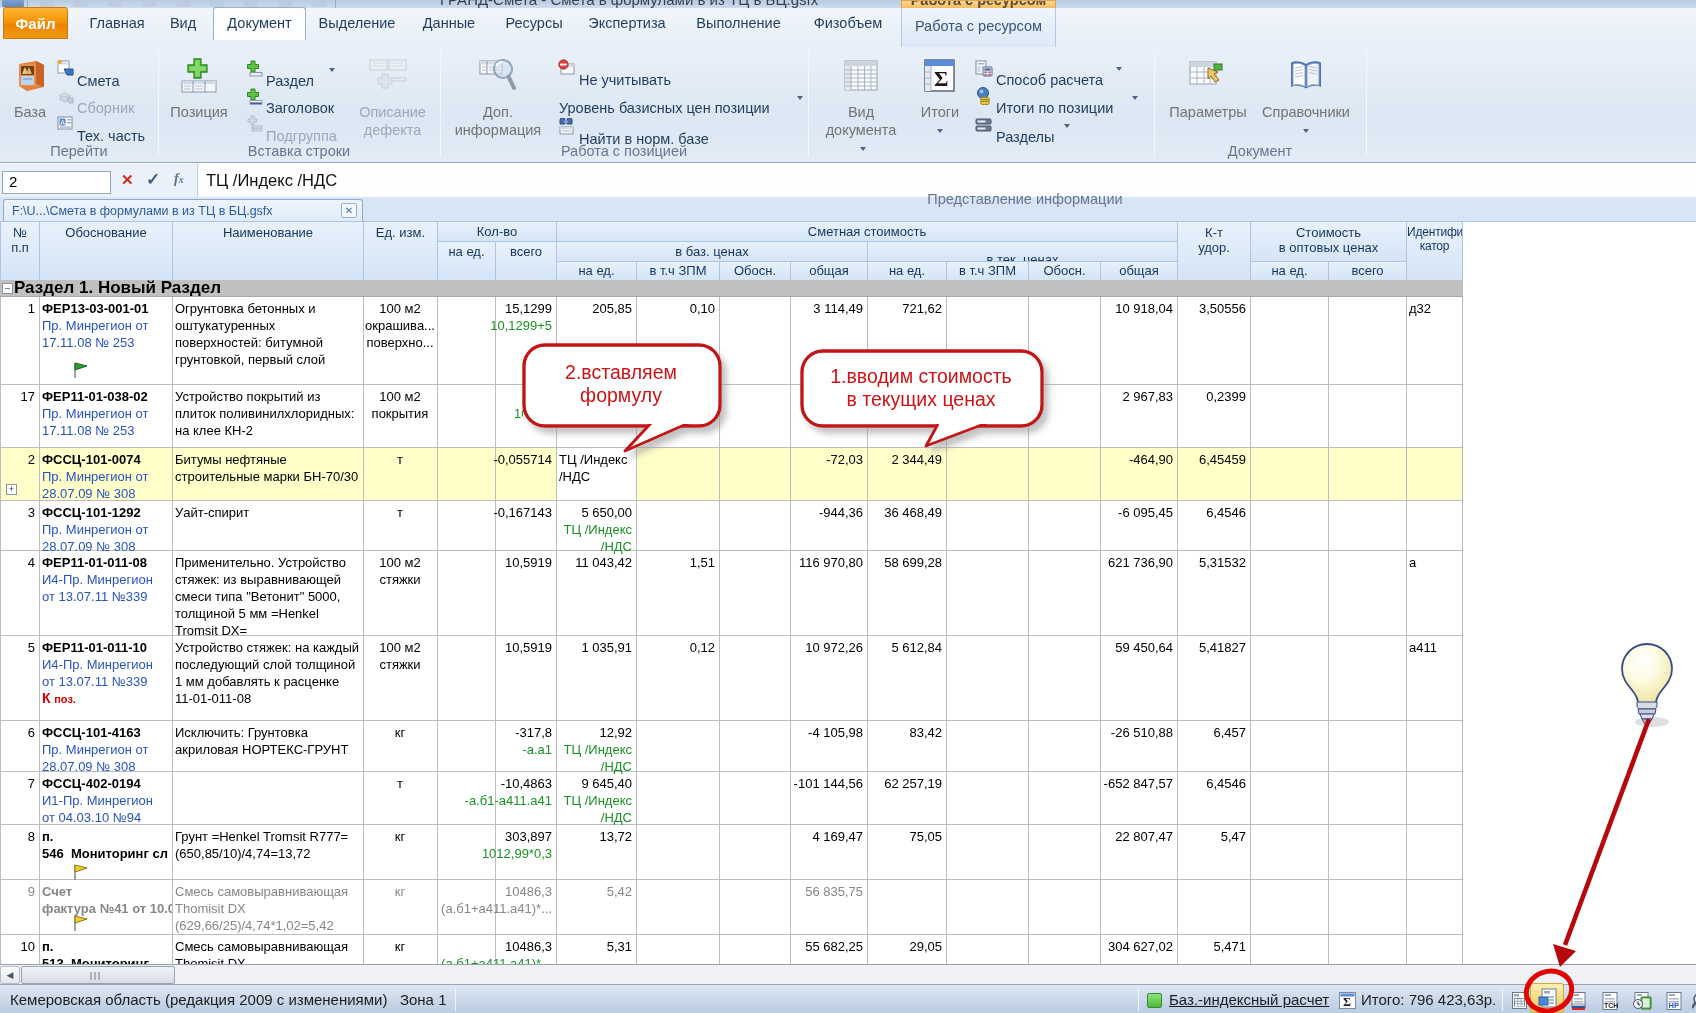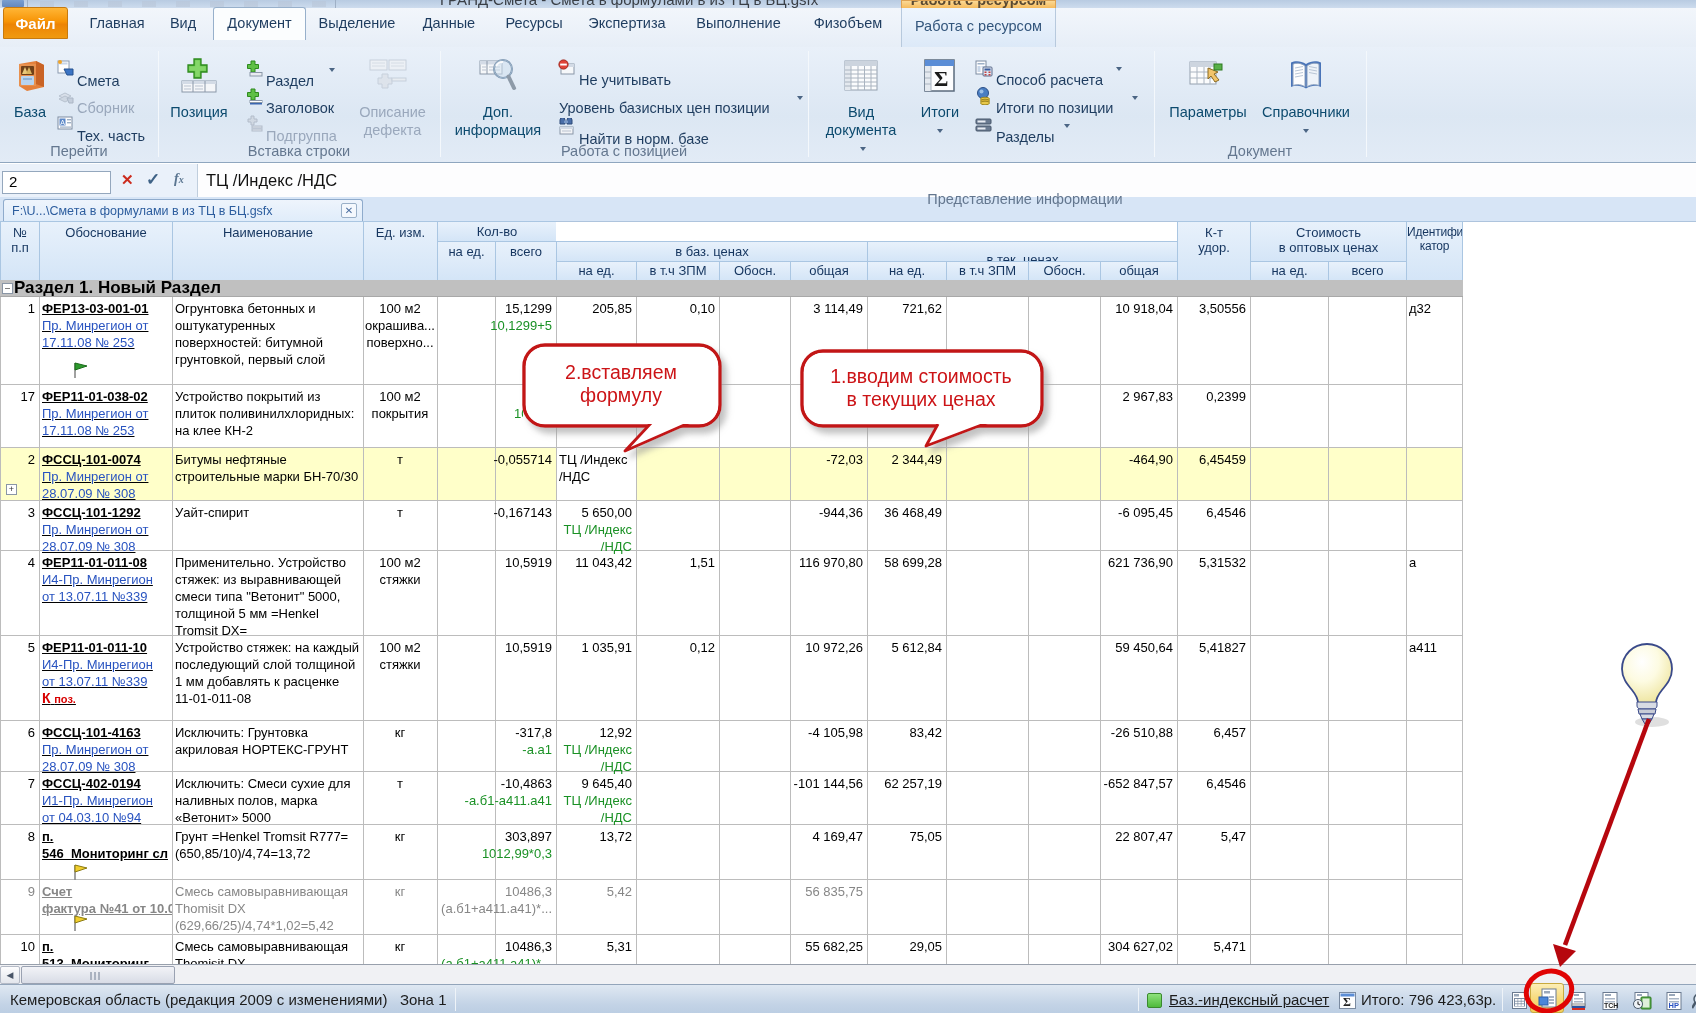--- a/index.html
+++ b/index.html
@@ -14,40 +14,40 @@
 #filetab{position:absolute;left:3px;top:7px;width:65px;height:32px;background:linear-gradient(#ffb636,#f79406 45%,#ed8404 55%,#f09a10);border:1px solid #c67a10;border-radius:3px 3px 0 0;color:#fff;font-weight:bold;text-align:center;line-height:31px;font-size:15px;}
 #ctxtab{position:absolute;left:901px;top:8px;width:155px;height:39px;background:linear-gradient(#eef5fd,#dce9f8);border-left:1px solid #b7c9dd;border-right:1px solid #b7c9dd;color:#33567c;text-align:center;line-height:36px;font-size:14.5px;}
 #ctxtop{position:absolute;left:901px;top:0;width:155px;height:8px;background:linear-gradient(#fbd995,#f6bb5d);border:1px solid #dda253;border-bottom:none;overflow:hidden;color:#5a4a33;font-weight:bold;font-size:14.5px;text-align:center;}
 #ctxtop span{position:relative;top:-9px;}
 #ribbon{left:0;top:47px;width:1696px;height:116px;background:linear-gradient(#e9f0f9,#dce7f3 60%,#e2ebf6);border-bottom:1px solid #8fa6bf;}
 .gsep{position:absolute;top:51px;height:106px;width:1px;background:#c3d4e6;border-right:1px solid #f4f8fc;}
 .glabel{position:absolute;top:143px;height:16px;font-size:14.5px;color:#64778f;text-align:center;}
 .rtext{position:absolute;font-size:14.5px;color:#1e3c5f;margin-top:12px;}
 .rtext.dis{color:#9aa8bc;}
 .arr{display:inline-block;width:0;height:0;border-left:3.5px solid transparent;border-right:3.5px solid transparent;border-top:4px solid #4b6584;vertical-align:middle;margin-left:4px;}
-.biglabel{position:absolute;font-size:14.5px;color:#0c4a6e;text-align:center;line-height:18px;}
+.biglabel{position:absolute;font-size:14.5px;color:#737373;text-align:center;line-height:18px;}
 .biglabel.dis{color:#9aa8bc;}
 
 #frow{left:0;top:164px;width:1696px;height:33px;background:#eaf1fa;}
 #fbox{position:absolute;left:2px;top:7px;width:109px;height:23px;background:#fff;border:1px solid #94a7bd;font-size:15px;padding:1px 0 0 6px;}
 #farea{position:absolute;left:197px;top:0;width:1499px;height:33px;background:#fdfdfe;border-left:1px solid #c0cedd;font-size:16.5px;padding:7px 0 0 8px;color:#111;}
 
 #docrow{left:0;top:197px;width:1696px;height:25px;background:#d7e5f6;border-bottom:1px solid #aec4dd;}
 #doctab{position:absolute;left:3px;top:2px;width:360px;height:23px;background:linear-gradient(#eef4fc,#dfecfa);border:1px solid #8fabcc;border-bottom:none;border-radius:3px 3px 0 0;color:#2c5d9e;font-size:12.5px;padding:4px 0 16px 8px;}
 #doctab .x{position:absolute;right:5px;top:3px;width:16px;height:15px;border:1px solid #9ab0c8;border-radius:2px;background:#f4f8fd;color:#4a6ea0;font-size:10px;line-height:13px;text-align:center;}
 
 .hc{position:absolute;background:linear-gradient(#e8f1fb,#d4e5f7);border-left:1px solid #aac6e2;border-top:1px solid #aac6e2;color:#15355f;font-size:13px;text-align:center;overflow:hidden;}
 
 #section{left:0;top:280px;width:1463px;height:17px;background:#c0c0c0;font-weight:bold;padding:0 0 0 14px;font-size:17px;line-height:16px;border-bottom:1px solid #a8a8a8;}
 .row{position:absolute;left:0;width:1463px;background:#fff;border-bottom:1px solid #bcbcbc;}
 .row.yel{background:#ffffc9;}
 .vline{position:absolute;width:1px;background:#bcbcbc;top:297px;height:667px;z-index:1;}
 .cell{position:absolute;top:3px;overflow:hidden;white-space:nowrap;z-index:2;line-height:17px;font-size:13px;}
 .k0{left:0;width:35px;text-align:right;}
-.k1{left:42px;width:130px;text-decoration:underline;}
+.k1{left:42px;width:130px;}
 .k2{left:175px;width:187px;}
 .k3{left:363px;width:74px;text-align:center;}
 .k5{left:437px;width:115px;text-align:right;}
 
 .k6{left:556px;width:76px;text-align:right;}
 .k7{left:636px;width:79px;text-align:right;}
 .k9{left:790px;width:73px;text-align:right;}
 .k10{left:867px;width:75px;text-align:right;}
 .k13{left:1100px;width:73px;text-align:right;}
 .k14{left:1177px;width:69px;text-align:right;}
@@ -312,20 +312,21 @@
 </svg>
 <div class="biglabel" style="left:1261px;top:103px;width:90px;">Справочники<br><span class="arr" style="margin-left:0;"></span></div>
 
 <div class="hc" style="left:0;top:221px;width:39px;height:59px;padding-top:3px;">№<br>п.п</div>
 <div class="hc" style="left:39px;top:221px;width:133px;height:59px;padding-top:3px;">Обоснование</div>
 <div class="hc" style="left:172px;top:221px;width:191px;height:59px;padding-top:3px;">Наименование</div>
 <div class="hc" style="left:363px;top:221px;width:74px;height:59px;padding-top:3px;">Ед. изм.</div>
 <div class="hc" style="left:437px;top:221px;width:119px;height:20px;padding-top:2px;">Кол-во</div>
 <div class="hc" style="left:437px;top:241px;width:58px;height:39px;padding-top:2px;">на ед.</div>
 <div class="hc" style="left:495px;top:241px;width:61px;height:39px;padding-top:2px;">всего</div>
+<div class="hc" style="left:556px;top:221px;width:621px;height:20px;padding-top:2px;">Сметная стоимость</div>
 <div class="hc" style="left:556px;top:241px;width:311px;height:20px;padding-top:2px;">в баз. ценах</div>
 <div class="hc" style="left:867px;top:241px;width:310px;height:20px;padding-top:10px;">в тек. ценах</div>
 <div class="hc" style="left:556px;top:261px;width:80px;height:19px;padding-top:1px;">на ед.</div>
 <div class="hc" style="left:636px;top:261px;width:83px;height:19px;padding-top:1px;">в т.ч ЗПМ</div>
 <div class="hc" style="left:719px;top:261px;width:71px;height:19px;padding-top:1px;">Обосн.</div>
 <div class="hc" style="left:790px;top:261px;width:77px;height:19px;padding-top:1px;">общая</div>
 <div class="hc" style="left:867px;top:261px;width:79px;height:19px;padding-top:1px;">на ед.</div>
 <div class="hc" style="left:946px;top:261px;width:82px;height:19px;padding-top:1px;">в т.ч ЗПМ</div>
 <div class="hc" style="left:1028px;top:261px;width:72px;height:19px;padding-top:1px;">Обосн.</div>
 <div class="hc" style="left:1100px;top:261px;width:77px;height:19px;padding-top:1px;">общая</div>
@@ -424,21 +425,20 @@
  <div class="cell k5">-317,8<br><span class="green">-а.а1</span></div>
  <div class="cell k6">12,92<br><span class="green">ТЦ /Индекс<br>/НДС</span></div>
  <div class="cell k9">-4 105,98</div>
  <div class="cell k10">83,42</div>
  <div class="cell k13">-26 510,88</div>
  <div class="cell k14">6,457</div>
 </div>
 <div class="row" style="top:772px;height:53px;">
  <div class="cell k0">7</div>
  <div class="cell k1"><span class="b">ФССЦ-402-0194</span><br><span class="blue">И1-Пр. Минрегион<br>от 04.03.10 №94</span></div>
- <div class="cell k2">Исключить: Смеси сухие для<br>наливных полов, марка<br>«Ветонит» 5000</div>
  <div class="cell k3">т</div>
  <div class="cell k5">-10,4863<br><span class="green">-а.б1-а411.а41</span></div>
  <div class="cell k6">9 645,40<br><span class="green">ТЦ /Индекс<br>/НДС</span></div>
  <div class="cell k9">-101 144,56</div>
  <div class="cell k10">62 257,19</div>
  <div class="cell k13">-652 847,57</div>
  <div class="cell k14">6,4546</div>
 </div>
 <div class="row" style="top:825px;height:55px;">
  <div class="cell k0">8</div>

